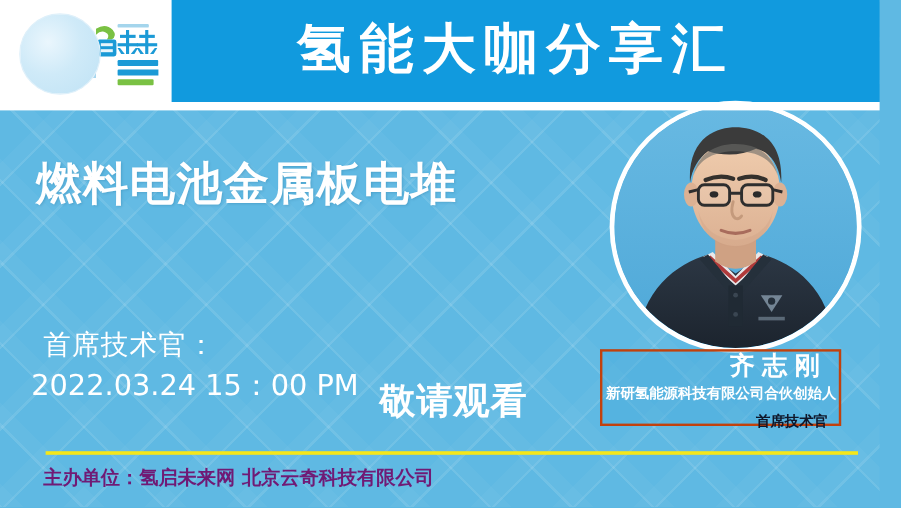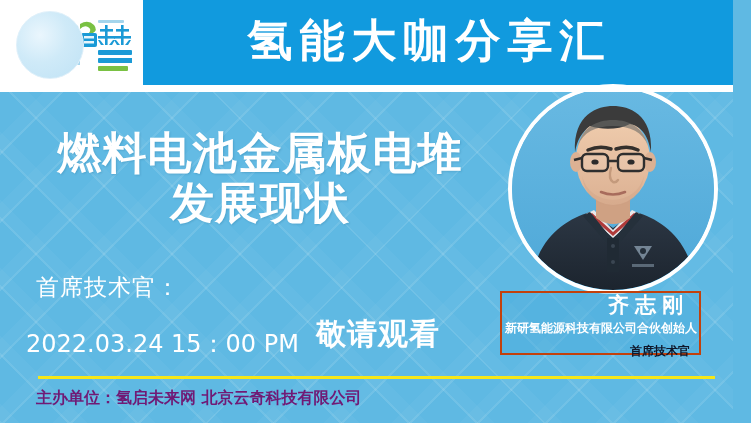--- a/index.html
+++ b/index.html
@@ -52,38 +52,36 @@
     font-family:"DejaVu Sans","Liberation Sans",sans-serif;
     white-space:nowrap;text-indent:7px;
     z-index:5;
   }
   #white-gap{
     position:absolute;left:0;top:85px;width:751px;height:7px;background:#ffffff;z-index:3;
   }
   
   #main-title{
     position:absolute;left:30px;top:128px;width:460px;
-    color:#ffffff;font-size:44px;font-weight:bold;line-height:50px;
+    color:#ffffff;font-size:38px;font-weight:bold;line-height:50px;
     letter-spacing:1px;
     font-family:"DejaVu Sans","Liberation Sans",sans-serif;
     text-shadow:1px 1px 2px rgba(0,70,110,0.18);
-    text-align:center;
   }
   
   #live-label{
     position:absolute;left:36px;top:272px;
     color:#ffffff;font-size:23px;font-weight:normal;letter-spacing:1px;
     font-family:"DejaVu Sans","Liberation Sans",sans-serif;
   }
   #live-time{
     position:absolute;left:26px;top:305px;
     color:#ffffff;font-size:24px;font-weight:normal;letter-spacing:0px;
     font-family:"DejaVu Sans","Liberation Sans",sans-serif;
     white-space:nowrap;
-    margin-top:23px;
   }
   #watch-cta{
     position:absolute;left:316px;top:298px;
     color:#ffffff;font-size:30px;font-weight:bold;letter-spacing:1px;
     font-family:"DejaVu Sans","Liberation Sans",sans-serif;
     white-space:nowrap;
     margin-top:16px;
   }
   
   #portrait-wrap{
@@ -196,21 +194,20 @@
           <rect x="86" y="13" width="26" height="3" rx="1"></rect>
         </g>
       </svg>
     </div>
   </div>
 
   <div id="hdr-title">氢能大咖分享汇</div>
 
   <div id="main-title">
     <div>燃料电池金属板电堆</div>
-    <div>发展现状</div>
   </div>
 
   <div id="live-label">首席技术官：</div>
   <div id="live-time">2022.03.24 15：00 PM</div>
   <div id="watch-cta">敬请观看</div>
 
   <div id="portrait-wrap">
     <div id="portrait-inner">
       <svg width="202" height="202" viewBox="0 0 202 202">
         <defs>

